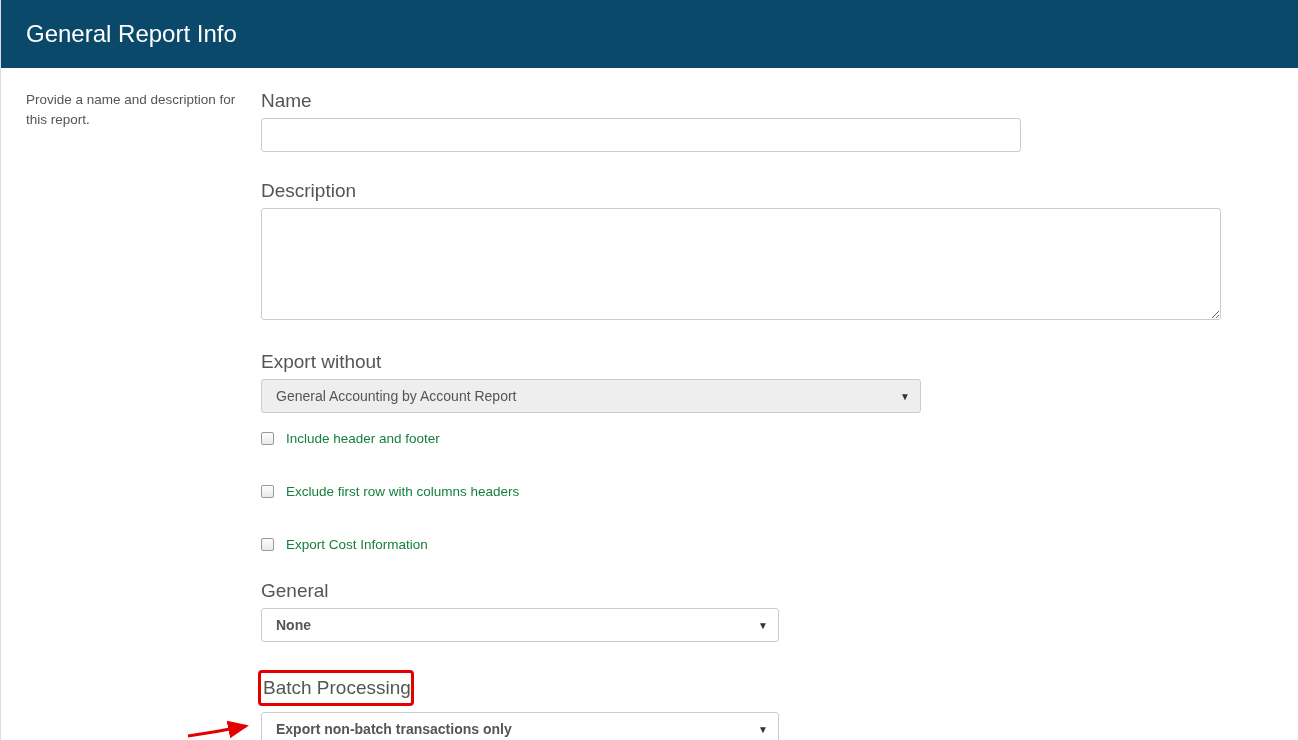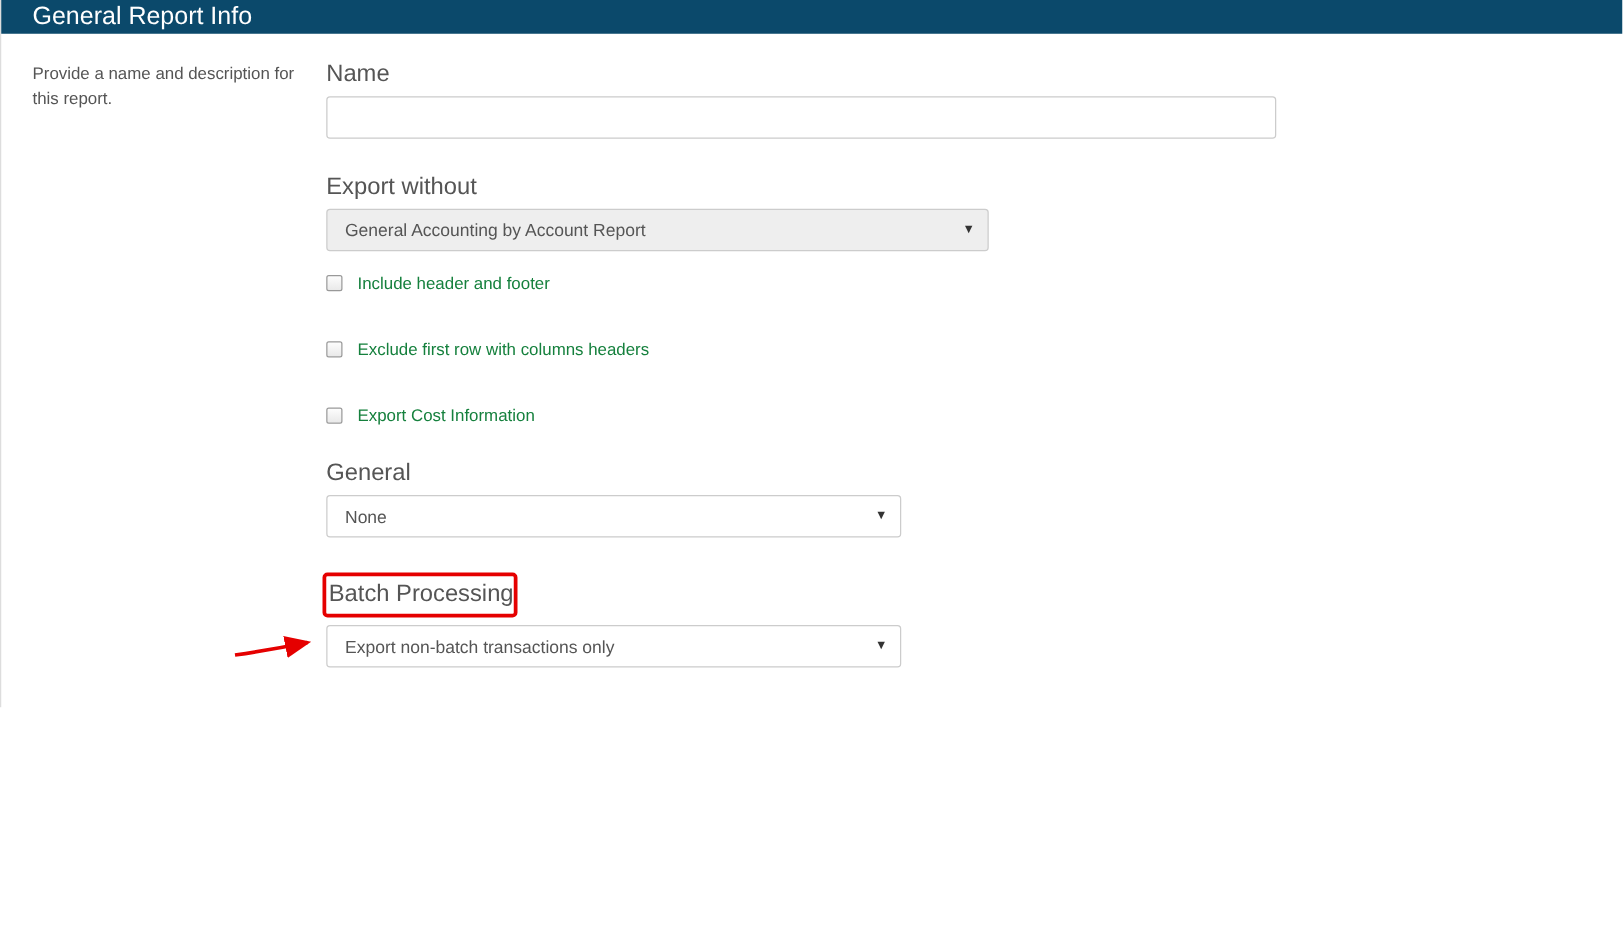--- a/index.html
+++ b/index.html
@@ -12,22 +12,22 @@
     font-size: 14px;
     color: #555;
     background: #fff;
   }
   .page {
     border-left: 1px solid #ddd;
   }
   .header {
     background: #0b496b;
     color: #fff;
-    padding: 2px 25px;
-    font-size: 20px;
+    padding: 20px 25px;
+    font-size: 24px;
     font-weight: 300;
   }
   .content {
     display: flex;
     padding: 22px 25px;
   }
   .side {
     width: 235px;
     flex-shrink: 0;
     font-size: 13.5px;
@@ -80,22 +80,22 @@
     color: #555;
   }
   .select .caret {
     position: absolute;
     right: 10px;
     top: 50%;
     transform: translateY(-50%);
     font-size: 10px;
     color: #333;
   }
-  .select-660 { width: 530px; }
-  .select-460 { width: 460px; }
+  .select-660 { width: 660px; }
+  .select-460 { width: 518px; font-weight: bold; }
   .checkbox-row {
     display: flex;
     align-items: center;
     margin-bottom: 38px;
   }
   .checkbox-row:last-of-type {
     margin-bottom: 0;
   }
   .checkbox {
     width: 13px;
@@ -148,20 +148,24 @@
       <span>Provide a name and description for this report.</span>
     </div>
 
     <div class="main">
 
       <div class="group">
         <div class="field-label">Name</div>
         <input type="text" class="text-input" value="" style="">
       </div>
 
+      <div class="group">
+        <div class="field-label">Description</div>
+        <textarea class="textarea" style=""></textarea>
+      </div>
 
       <div class="group" style="margin-bottom:18px;">
         <div class="field-label">Export without</div>
         <div class="select select-660 disabled">
           <span>General Accounting by Account Report</span>
           <span class="caret">▼</span>
         </div>
       </div>
 
       <div class="checkbox-block">

